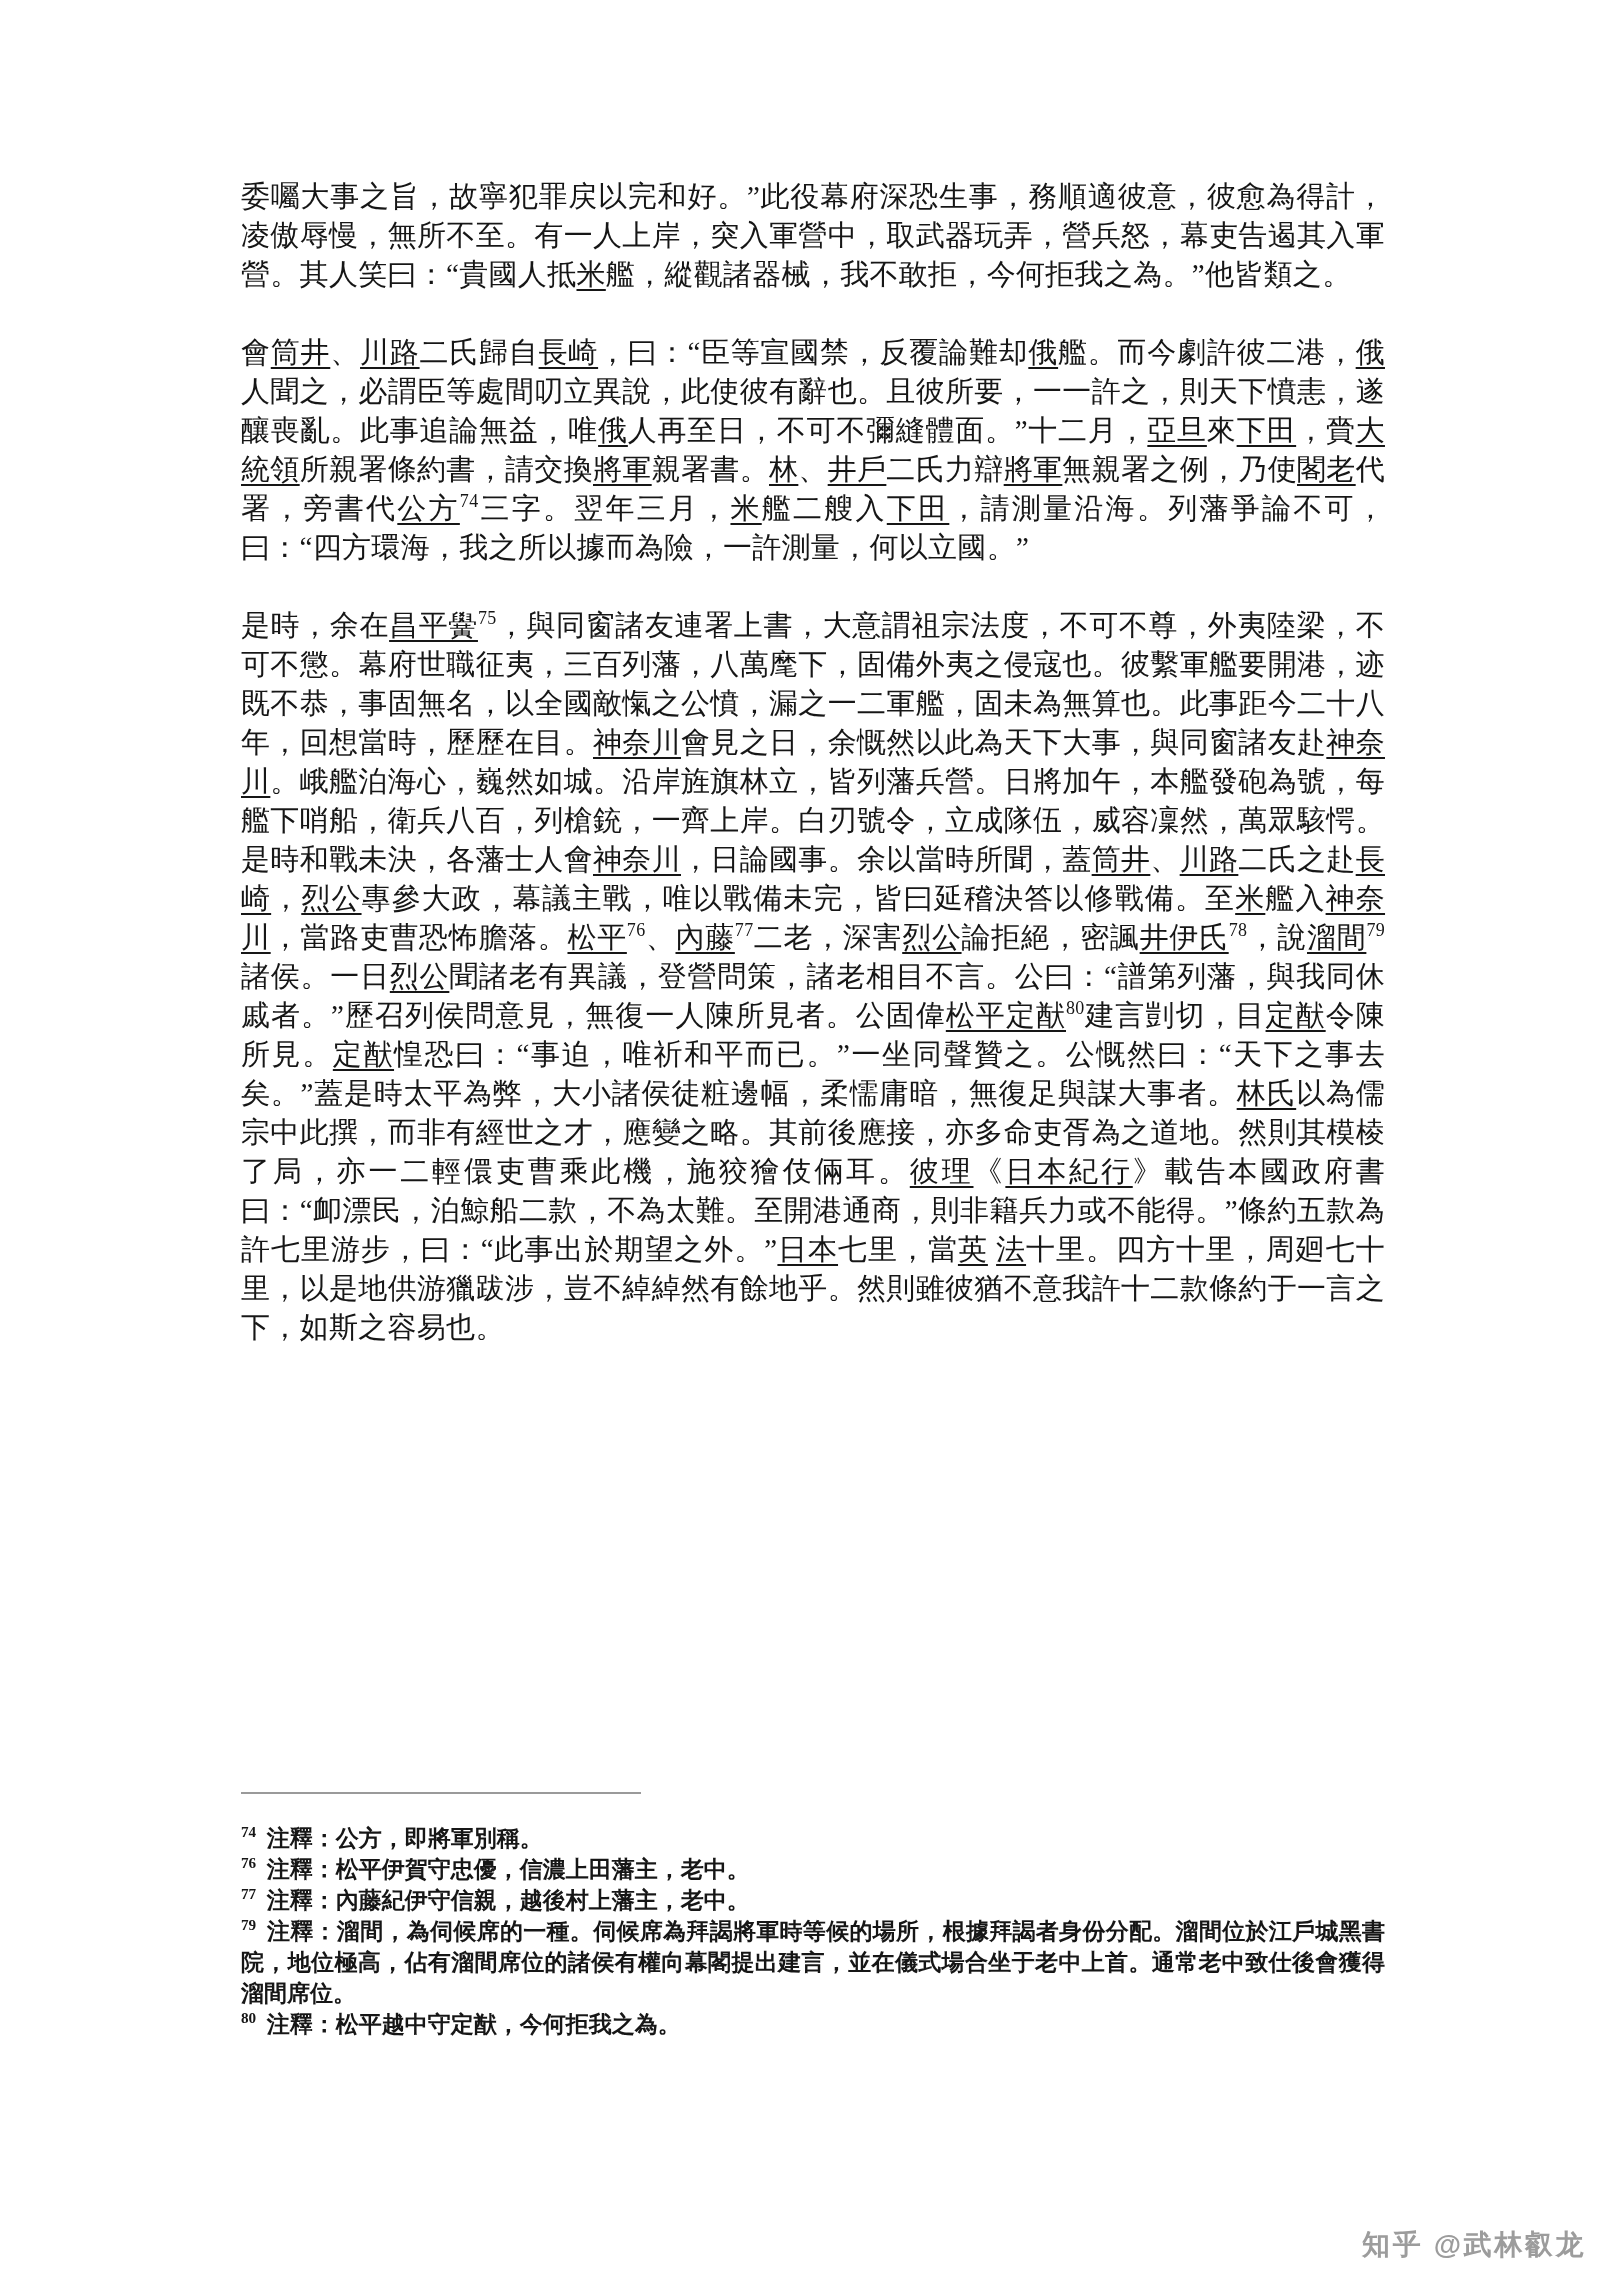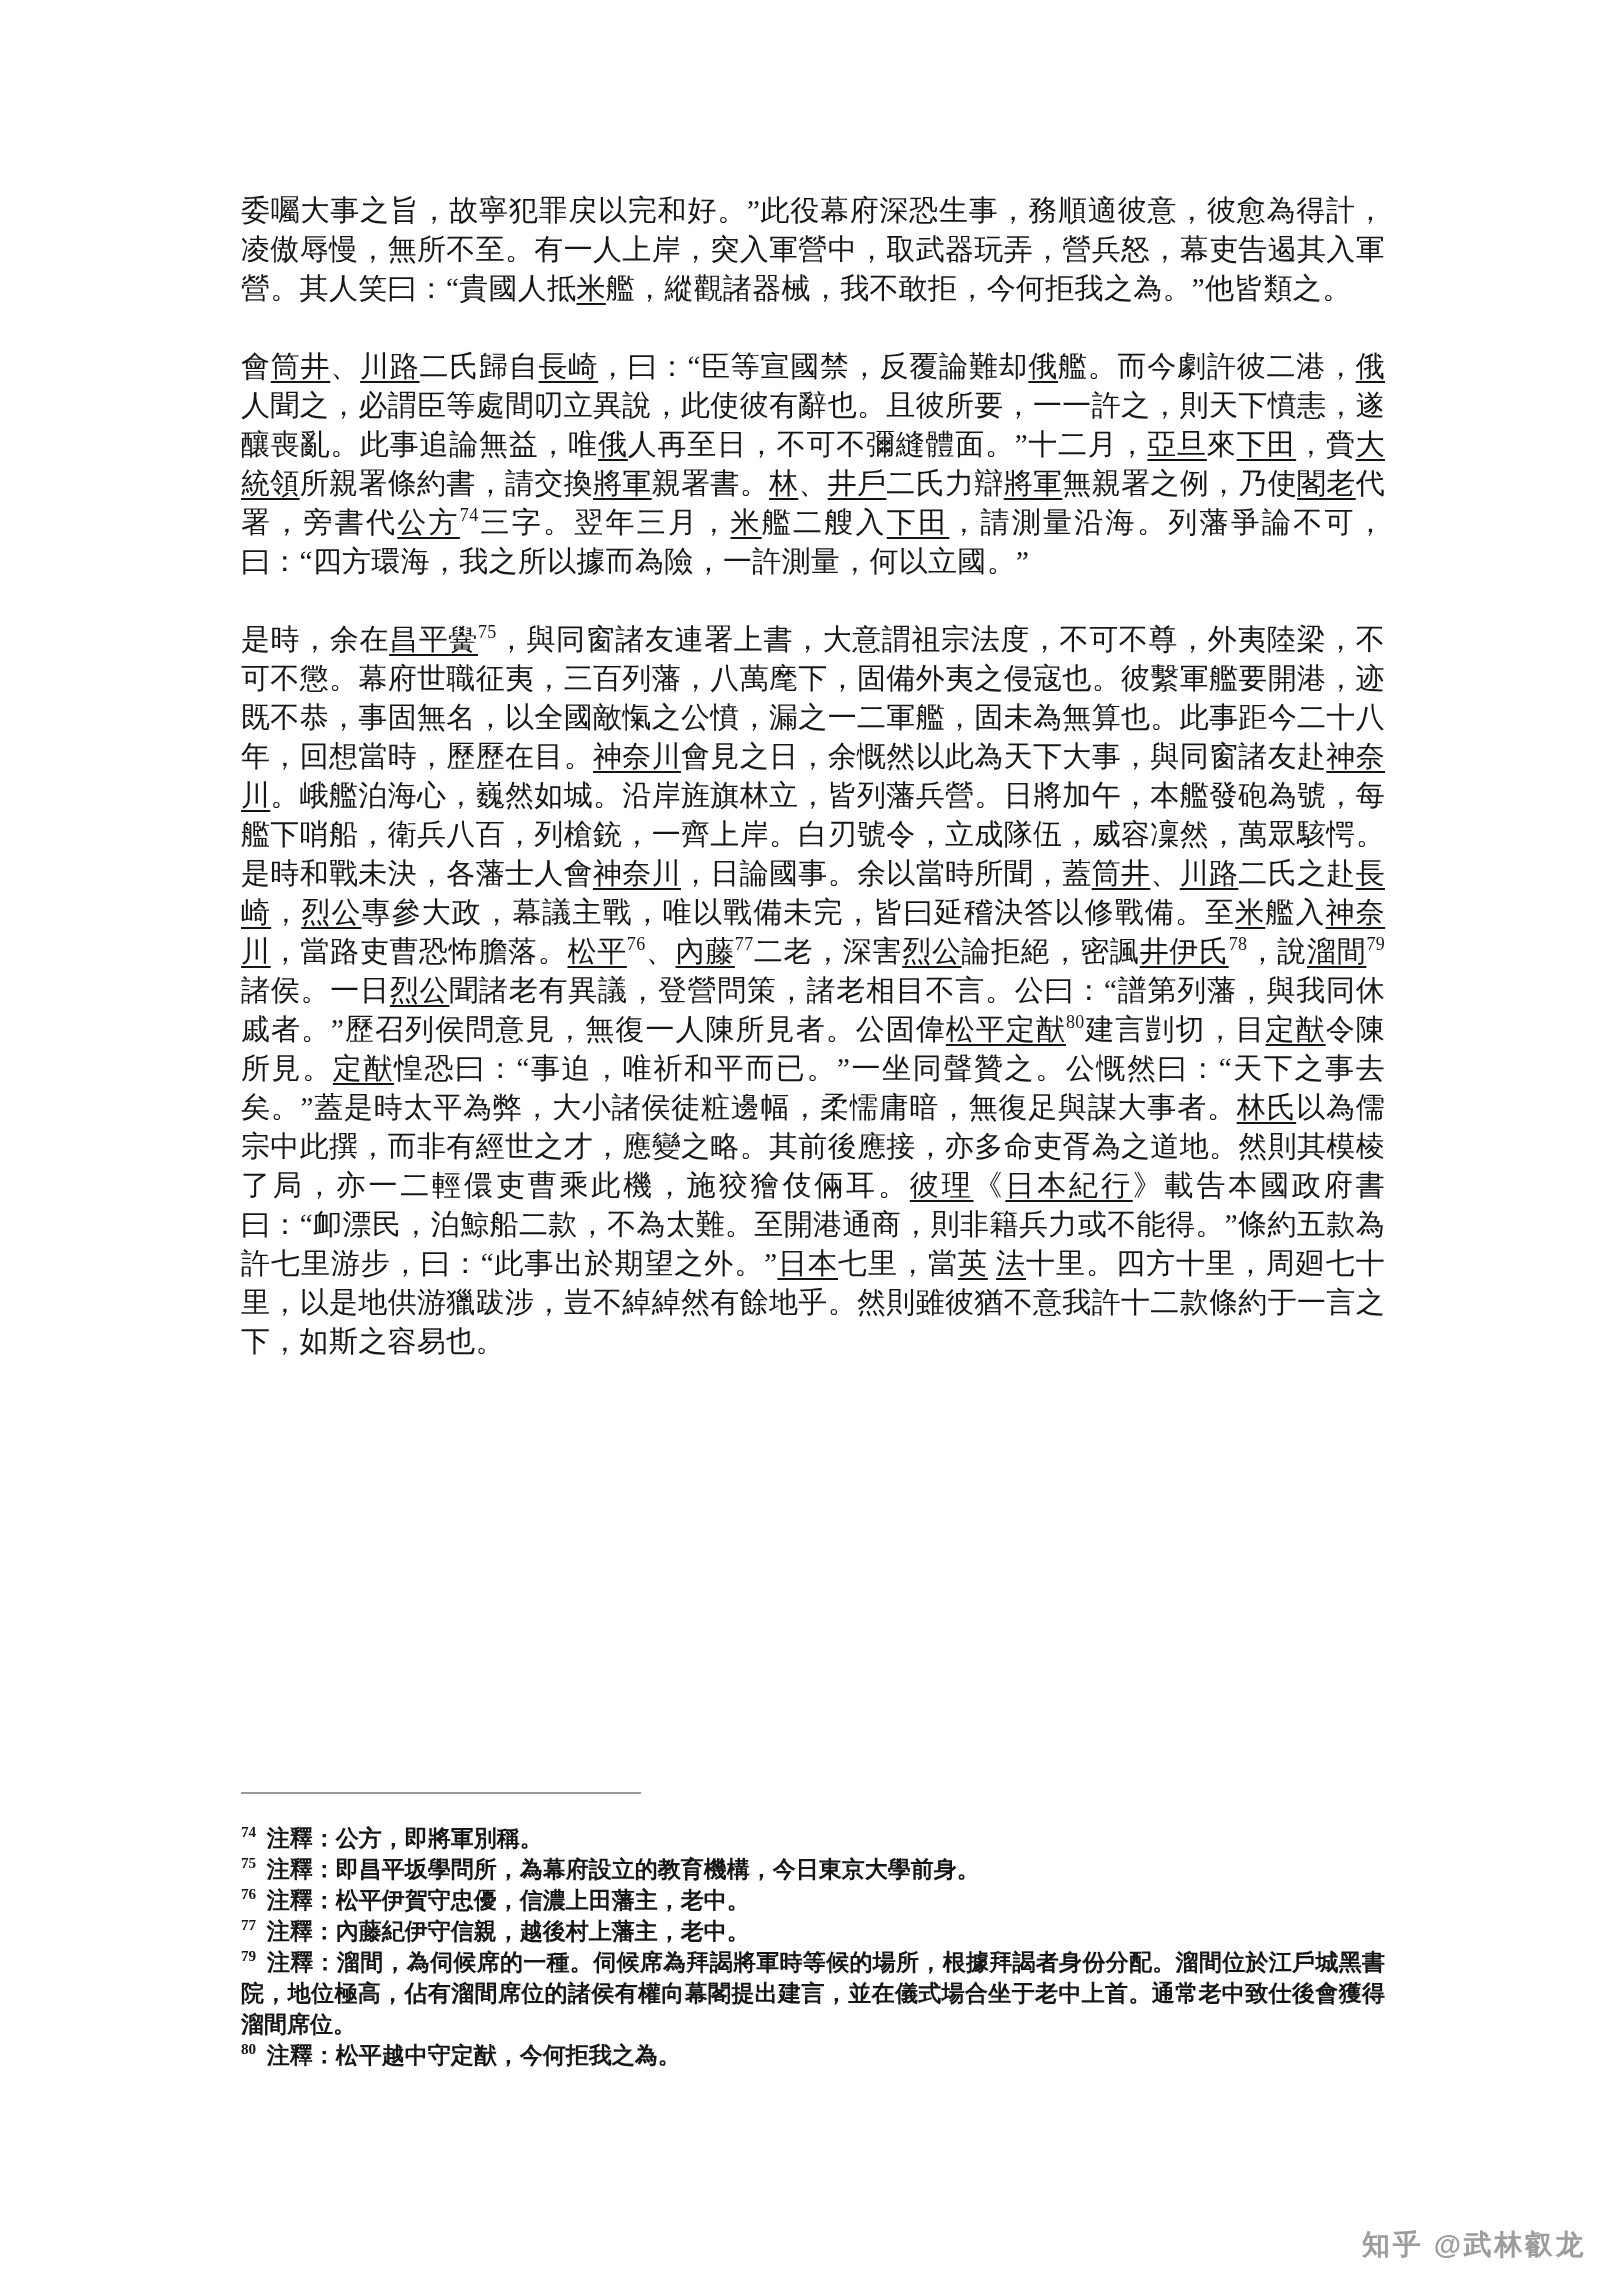--- a/index.html
+++ b/index.html
@@ -13,21 +13,21 @@
     height: 2295px;
     background: #ffffff;
     overflow: hidden;
     font-family: "Liberation Serif", "DejaVu Serif", serif;
     color: #161616;
   }
   
   .body-text {
     position: absolute;
     left: 241px;
-    top: 191px;
+    top: 177px;
     width: 1144px;
     font-size: 29px;
     line-height: 39px;
     text-align: justify;
     text-justify: inter-ideograph;
     letter-spacing: 0.3px;
   }
   .para {
     margin: 0 0 39px 0;
   }
@@ -87,21 +87,20 @@
     <p class="para">委囑大事之旨，故寧犯罪戻以完和好。”此役幕府深恐生事，務順適彼意，彼愈為得計，凌傲辱慢，無所不至。有一人上岸，突入軍營中，取武器玩弄，營兵怒，幕吏告遏其入軍營。其人笑曰：“貴國人抵<u>米</u>艦，縱觀諸器械，我不敢拒，今何拒我之為。”他皆類之。</p>
     <p class="para">會<u>筒井</u>、<u>川路</u>二氏歸自<u>長崎</u>，曰：“臣等宣國禁，反覆論難却<u>俄</u>艦。而今劇許彼二港，<u>俄</u>人聞之，必謂臣等處間叨立異說，此使彼有辭也。且彼所要，一一許之，則天下憤恚，遂釀喪亂。此事追論無益，唯<u>俄</u>人再至日，不可不彌縫體面。”十二月，<u>亞旦</u>來<u>下田</u>，賫<u>大統領</u>所親署條約書，請交換<u>將軍</u>親署書。<u>林</u>、<u>井戶</u>二氏力辯<u>將軍</u>無親署之例，乃使<u>閣老</u>代署，旁書代<u>公方</u><sup>74</sup>三字。翌年三月，<u>米</u>艦二艘入<u>下田</u>，請測量沿海。列藩爭論不可，曰：“四方環海，我之所以據而為險，一許測量，何以立國。”</p>
     <p class="para">是時，余在<u>昌平黌</u><sup>75</sup>，與同窗諸友連署上書，大意謂祖宗法度，不可不尊，外夷陸梁，不可不懲。幕府世職征夷，三百列藩，八萬麾下，固備外夷之侵寇也。彼繫軍艦要開港，迹既不恭，事固無名，以全國敵愾之公憤，漏之一二軍艦，固未為無算也。此事距今二十八年，回想當時，歷歷在目。<u>神奈川</u>會見之日，余慨然以此為天下大事，與同窗諸友赴<u>神奈川</u>。峨艦泊海心，巍然如城。沿岸旌旗林立，皆列藩兵營。日將加午，本艦發砲為號，每艦下哨船，衛兵八百，列槍銃，一齊上岸。白刃號令，立成隊伍，威容凜然，萬眾駭愕。是時和戰未決，各藩士人會<u>神奈川</u>，日論國事。余以當時所聞，蓋<u>筒井</u>、<u>川路</u>二氏之赴<u>長崎</u>，<u>烈公</u>專參大政，幕議主戰，唯以戰備未完，皆曰延稽決答以修戰備。至<u>米</u>艦入<u>神奈川</u>，當路吏曹恐怖膽落。<u>松平</u><sup>76</sup>、<u>內藤</u><sup>77</sup>二老，深害<u>烈公</u>論拒絕，密諷<u>井伊氏</u><sup>78</sup>，說<u>溜間</u><sup>79</sup>諸侯。一日<u>烈公</u>聞諸老有異議，登營問策，諸老相目不言。公曰：“譜第列藩，與我同休戚者。”歷召列侯問意見，無復一人陳所見者。公固偉<u>松平定猷</u><sup>80</sup>建言剴切，目<u>定猷</u>令陳所見。<u>定猷</u>惶恐曰：“事迫，唯祈和平而已。”一坐同聲贊之。公慨然曰：“天下之事去矣。”蓋是時太平為弊，大小諸侯徒粧邊幅，柔懦庸暗，無復足與謀大事者。<u>林氏</u>以為儒宗中此撰，而非有經世之才，應變之略。其前後應接，亦多命吏胥為之道地。然則其模棱了局，亦一二輕儇吏曹乘此機，施狡獪伎倆耳。<u>彼理</u>《<u>日本紀行</u>》載告本國政府書曰：“卹漂民，泊鯨船二款，不為太難。至開港通商，則非籍兵力或不能得。”條約五款為許七里游步，曰：“此事出於期望之外。”<u>日本</u>七里，當<u>英</u> <u>法</u>十里。四方十里，周廻七十里，以是地供游獵跋涉，豈不綽綽然有餘地乎。然則雖彼猶不意我許十二款條約于一言之下，如斯之容易也。</p>
   </main>
 
   <footer class="footnotes">
     <div class="fn-separator"></div>
 
     <p class="footnote"><sup>74</sup><span>注釋：公方，即將軍別稱。</span></p>
 
-    <p class="footnote"><sup>75</sup><span>注釋：即昌平坂學問所，為幕府設立的教育機構，今日東京大學前身。</span></p>
 
     <p class="footnote"><sup>76</sup><span>注釋：松平伊賀守忠優，信濃上田藩主，老中。</span></p>
 
     <p class="footnote"><sup>77</sup><span>注釋：內藤紀伊守信親，越後村上藩主，老中。</span></p>
 
 
     <p class="footnote"><sup>79</sup><span>注釋：溜間，為伺候席的一種。伺候席為拜謁將軍時等候的場所，根據拜謁者身份分配。溜間位於江戶城黑書院，地位極高，佔有溜間席位的諸侯有權向幕閣提出建言，並在儀式場合坐于老中上首。通常老中致仕後會獲得溜間席位。</span></p>
 
     <p class="footnote"><sup>80</sup><span>注釋：松平越中守定猷，今何拒我之為。</span></p>
   </footer>

